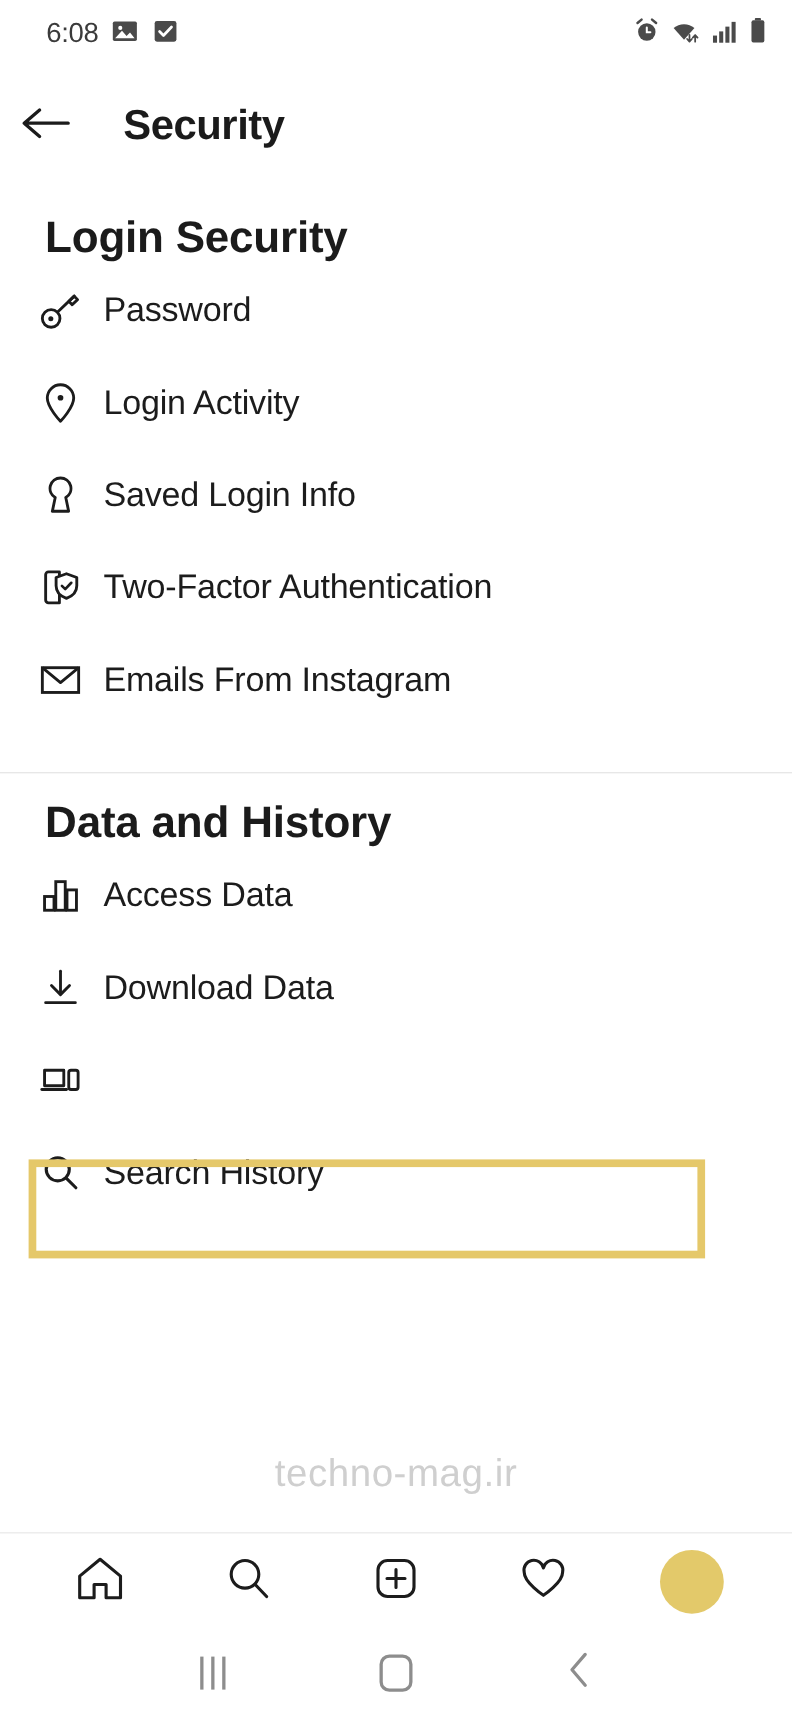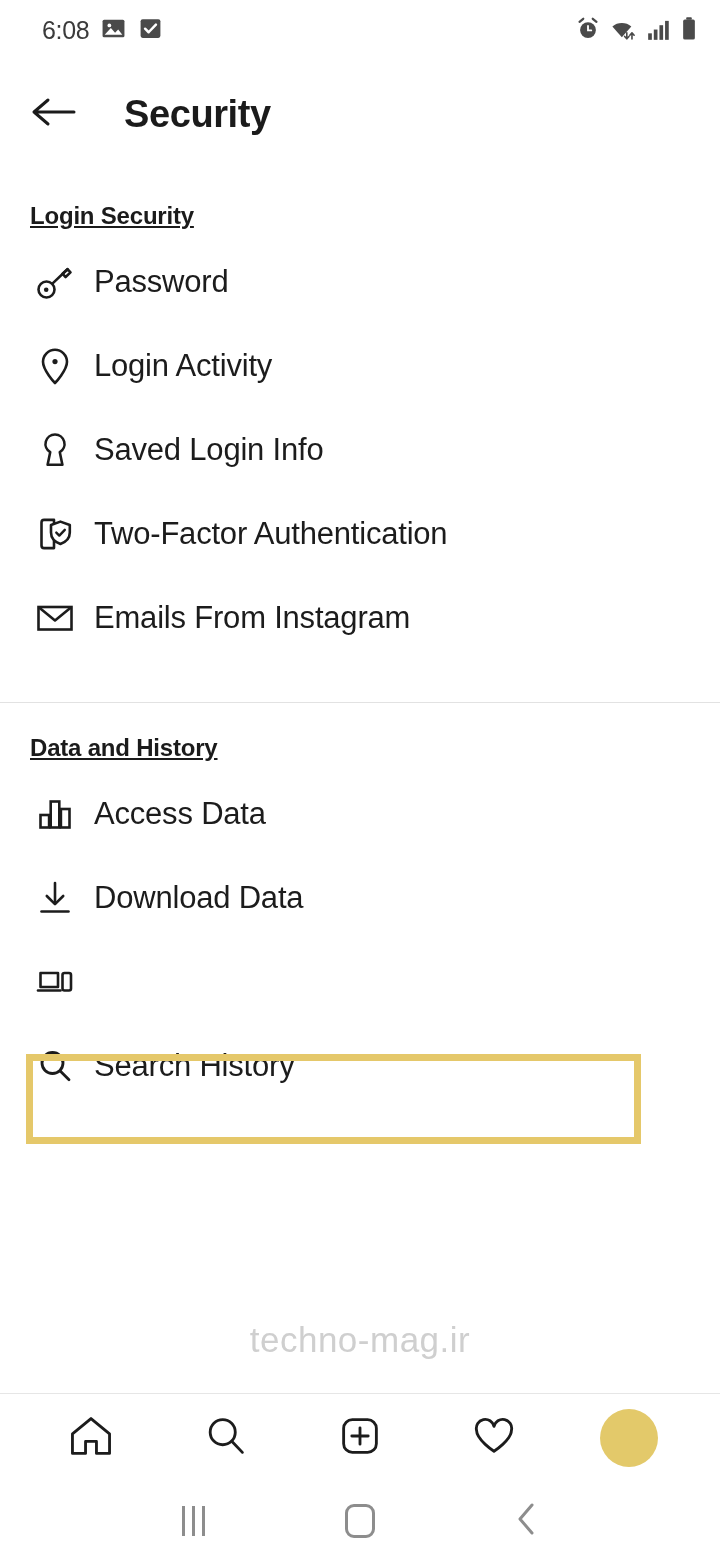--- a/index.html
+++ b/index.html
@@ -19,40 +19,40 @@
     padding:1px 22px 0 42px;
   }
   .sb-left { display:flex; align-items:center; gap:12px; }
   .sb-time { font-size:25px; color:#3b3b3b; letter-spacing:-0.3px; font-weight:400; }
   .sb-right { display:flex; align-items:center; gap:9px; }
   .sb-ico { display:block; }
 
   
   .header {
     position:absolute; top:60px; left:0; width:720px; height:108px;
-    display:flex; align-items:center; padding-left:28px;
+    display:flex; align-items:center; padding-left:16px;
   }
   .back-btn {
     width:52px; height:52px; display:flex; align-items:center; justify-content:center;
     cursor:pointer;
   }
   .page-title {
     font-size:38px; font-weight:700; color:#1b1b1b; margin-left:44px;
     letter-spacing:-0.4px;
   }
 
   
   .section { position:absolute; left:0; width:720px; }
   #section-login { top:196px; }
   #section-data  { top:728px; }
 
   .section-title {
-    font-size:24px; font-weight:700; color:#1b1b1b;
-    padding-left:30px; height:44px; line-height:40px;
-    overflow:hidden; letter-spacing:-0.2px;text-decoration:underline;
+    font-size:40px; font-weight:700; color:#1b1b1b;
+    padding-left:41px; height:44px; line-height:40px;
+    overflow:hidden; letter-spacing:-0.2px;
   }
 
   .row {
     display:flex; align-items:center; height:84px;
     padding-left:32px; cursor:pointer;
   }
   .row-ico {
     width:46px; min-width:46px; height:46px;
     display:flex; align-items:center; justify-content:center;
   }

